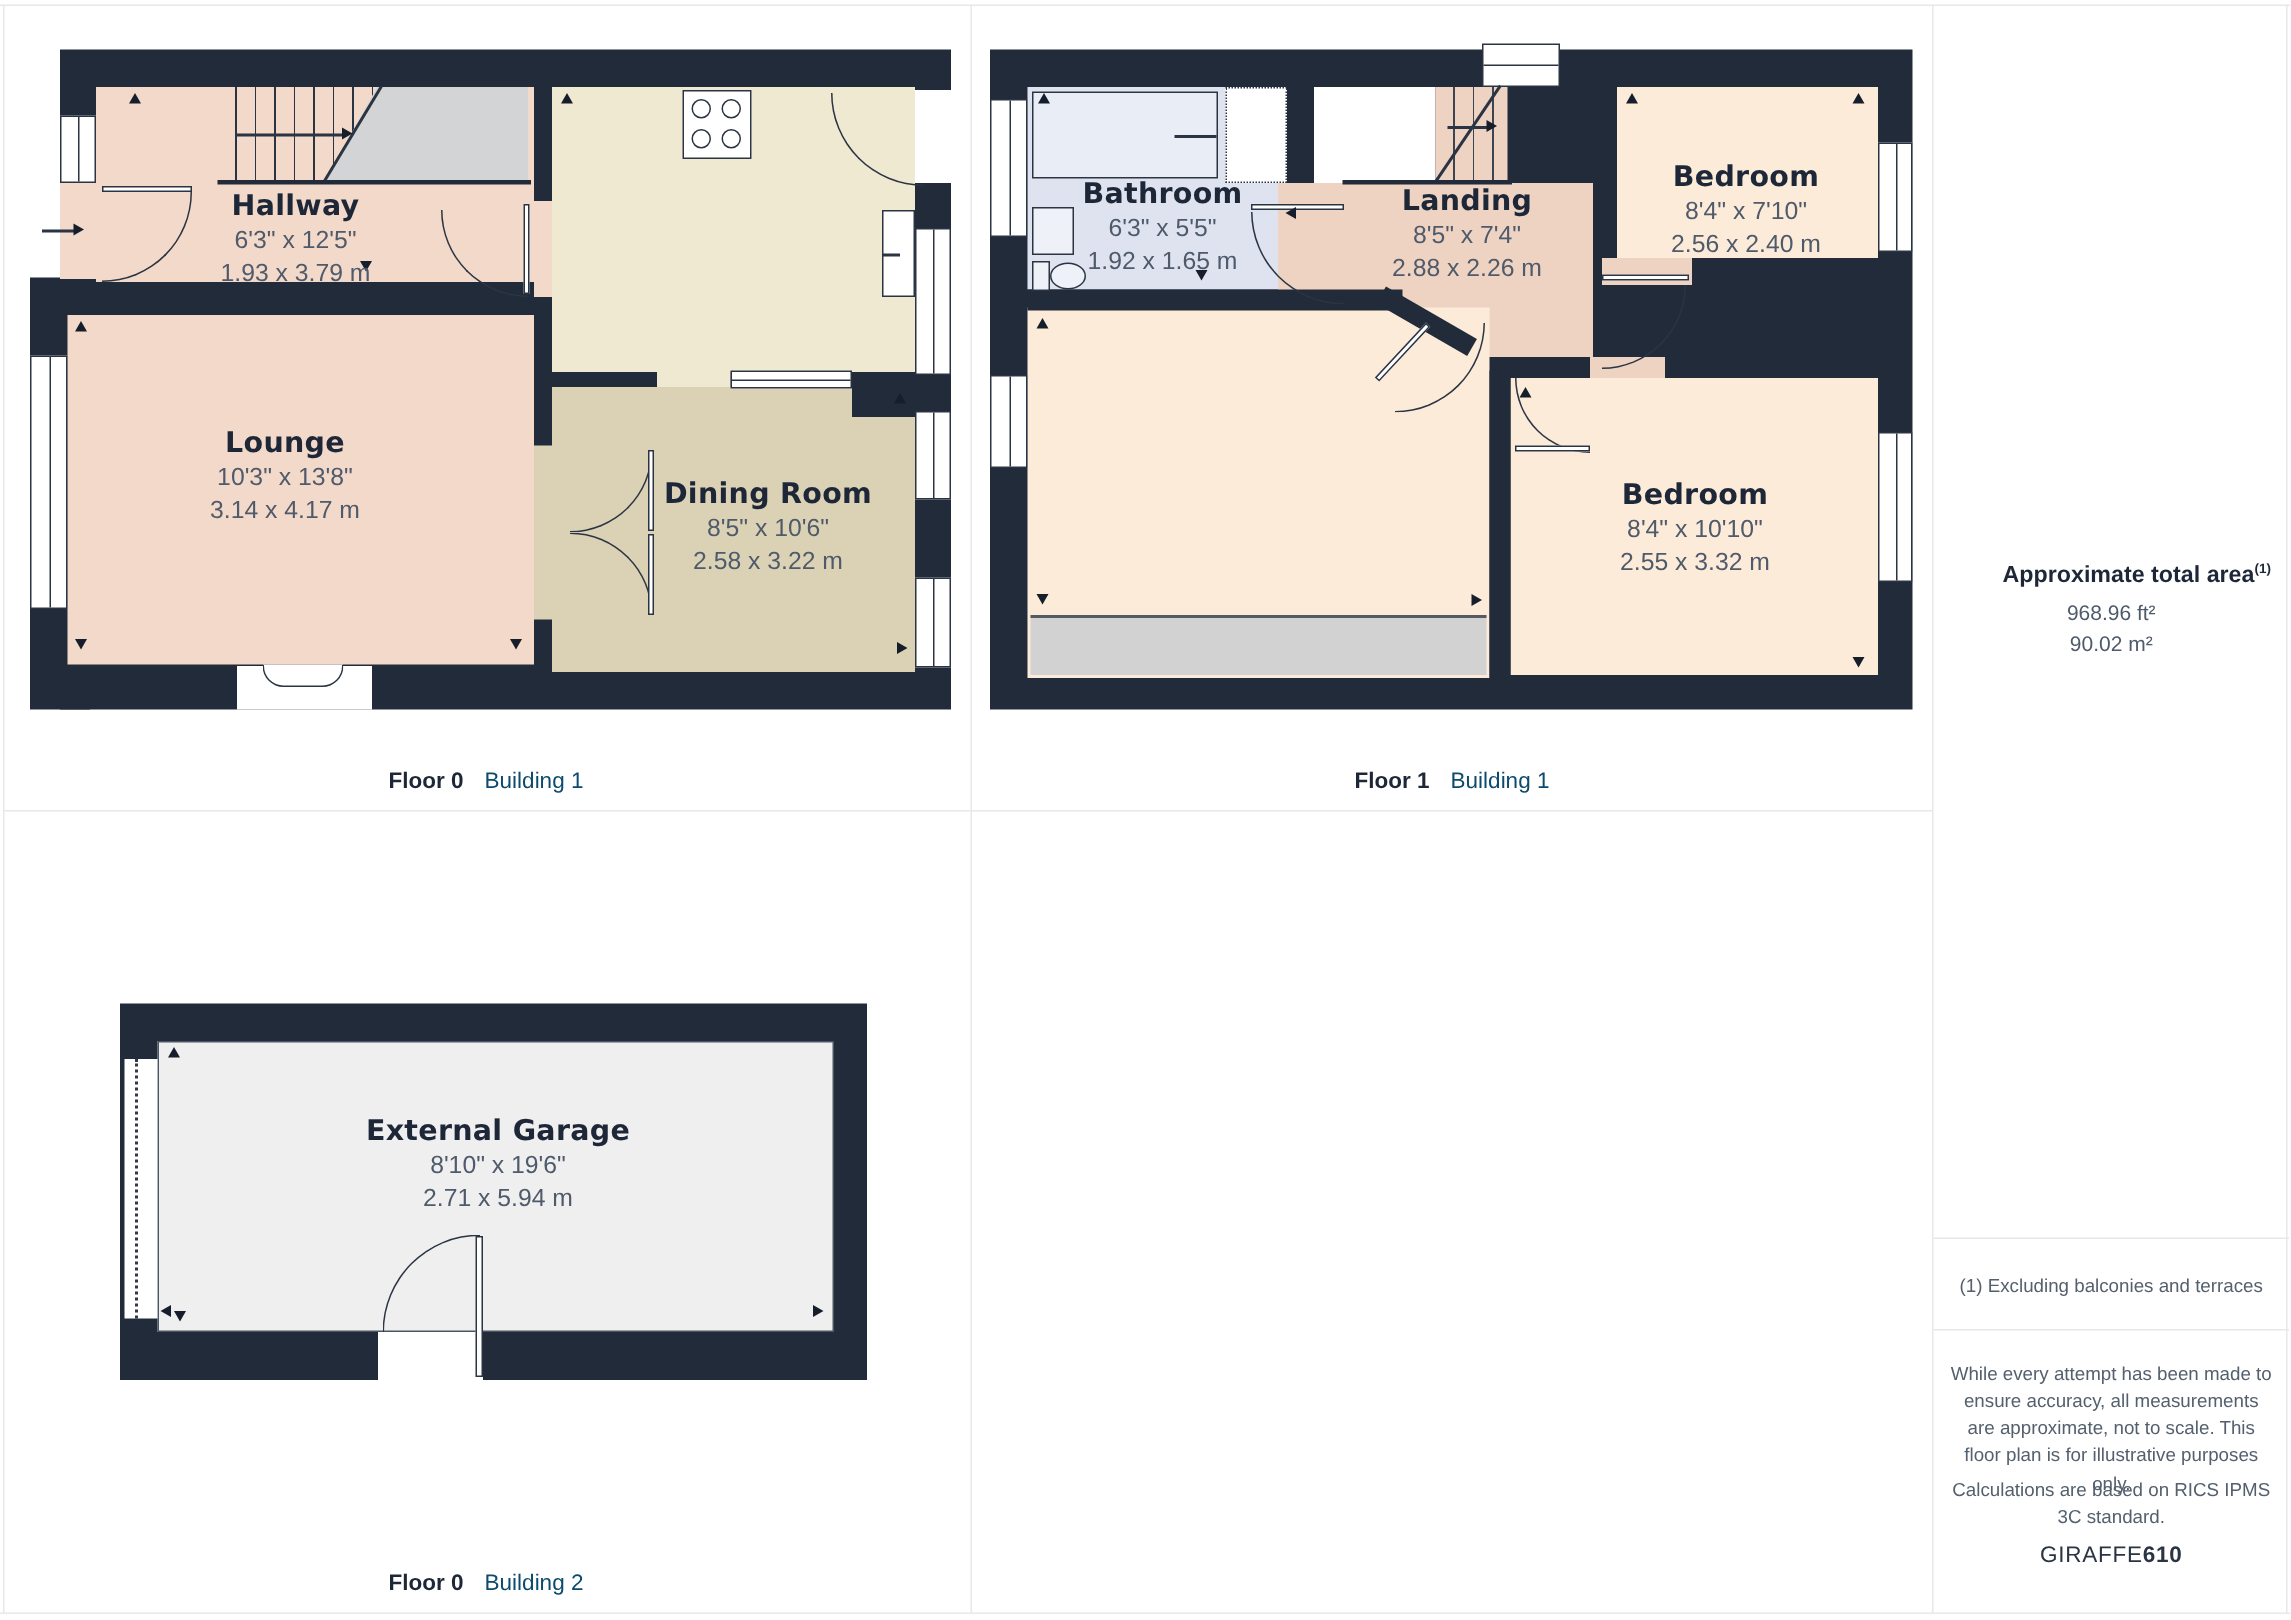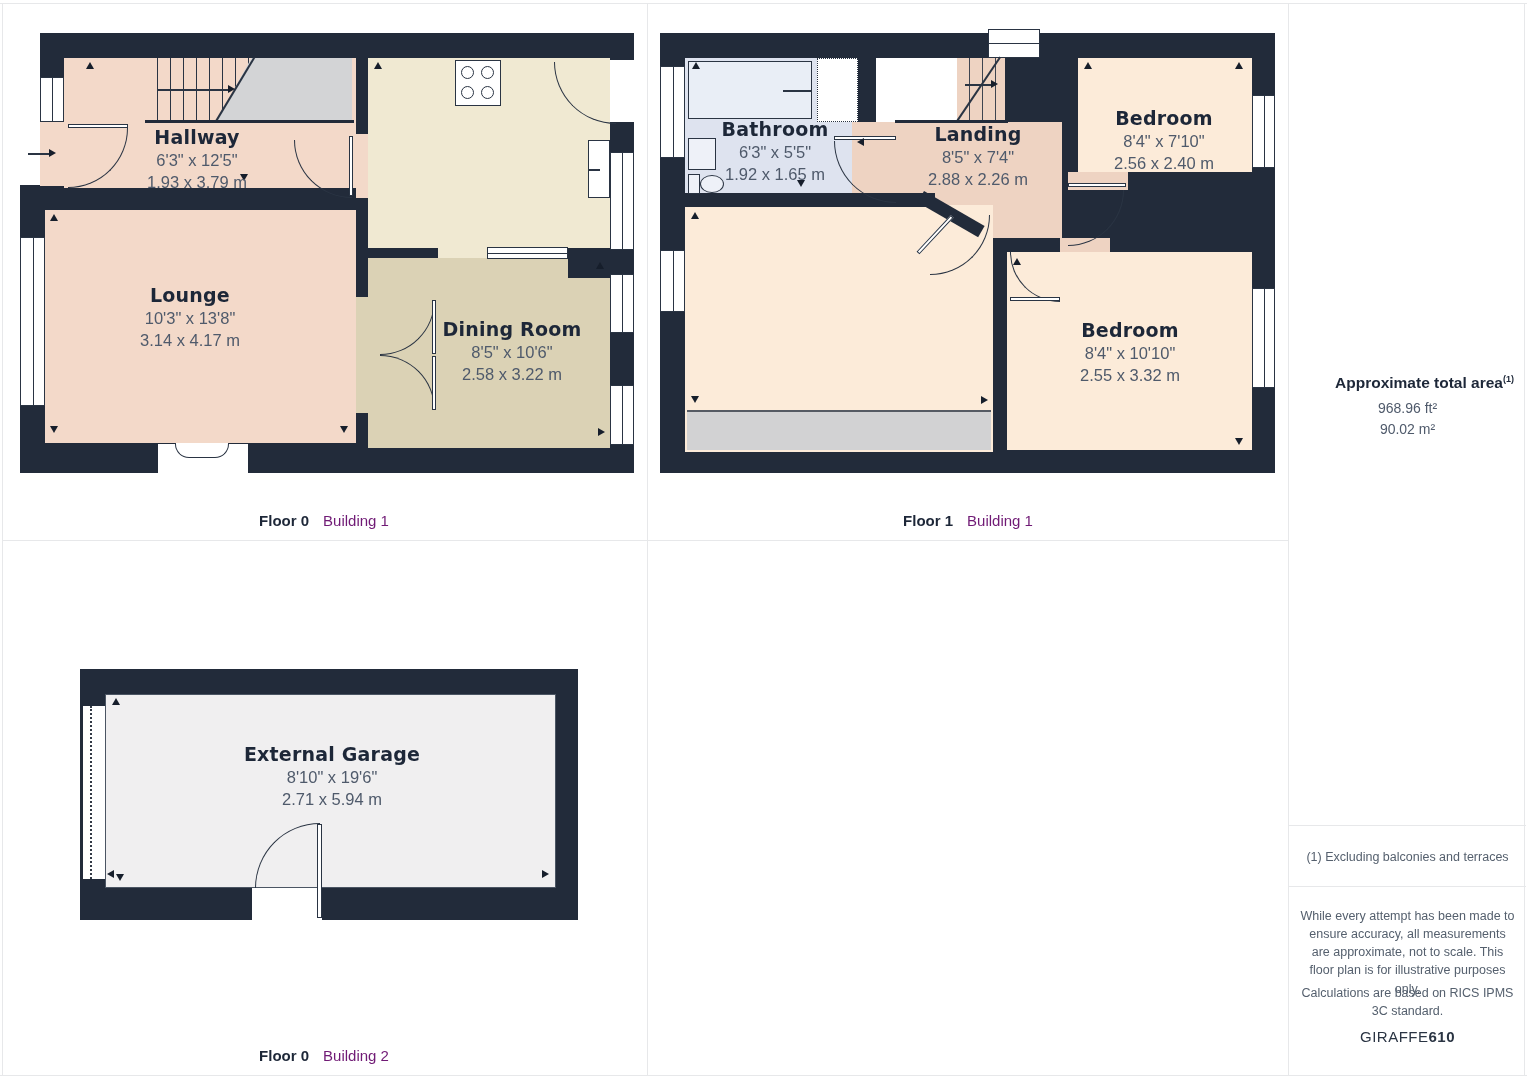--- a/index.html
+++ b/index.html
@@ -29,21 +29,21 @@
   .t.u{border-bottom:7px solid #161e2b;border-top:none;}
   .t.d{border-top:7px solid #161e2b;border-bottom:none;}
   .t.l{border-right:7px solid #161e2b;border-left:none;}
   .t.r{border-left:7px solid #161e2b;border-right:none;}
   
   .rlabel{position:absolute;transform:translate(-50%,-50%);text-align:center;white-space:nowrap;pointer-events:none;}
   .rname{font-family:"DejaVu Sans",sans-serif;font-weight:bold;font-size:19px;color:#1d2738;letter-spacing:.2px;}
   .rdim{font-size:16.5px;color:#4f5a6b;line-height:1.32;margin-top:2px;}
   .floorlabel{position:absolute;transform:translateX(-50%);font-size:15px;white-space:nowrap;}
   .floorlabel .f{font-weight:bold;color:#1d2738;}
-  .floorlabel .b{color:#701a75;margin-left:14px;}
+  .floorlabel .b{color:#0c4a6e;margin-left:14px;}
   
   .fix{position:absolute;background:#fff;border:1.5px solid #2a3443;box-sizing:border-box;}
   .burner{position:absolute;width:13px;height:13px;border:1.5px solid #2a3443;border-radius:50%;box-sizing:border-box;}
   
   .sb-title{position:absolute;left:1288px;width:273px;text-align:center;font-size:15.5px;font-weight:bold;color:#1d2738;}
   .sb-title sup{font-size:9px;}
   .sb-val{position:absolute;left:1288px;width:239px;text-align:center;font-size:14px;color:#4f5a6b;}
   .sb-note{position:absolute;left:1300px;width:215px;text-align:center;font-size:12.5px;color:#55606e;line-height:1.45;}
   .brand{position:absolute;left:1288px;width:239px;text-align:center;font-size:15px;color:#2a3443;letter-spacing:.5px;}
   .brand .bold{font-weight:bold;}

